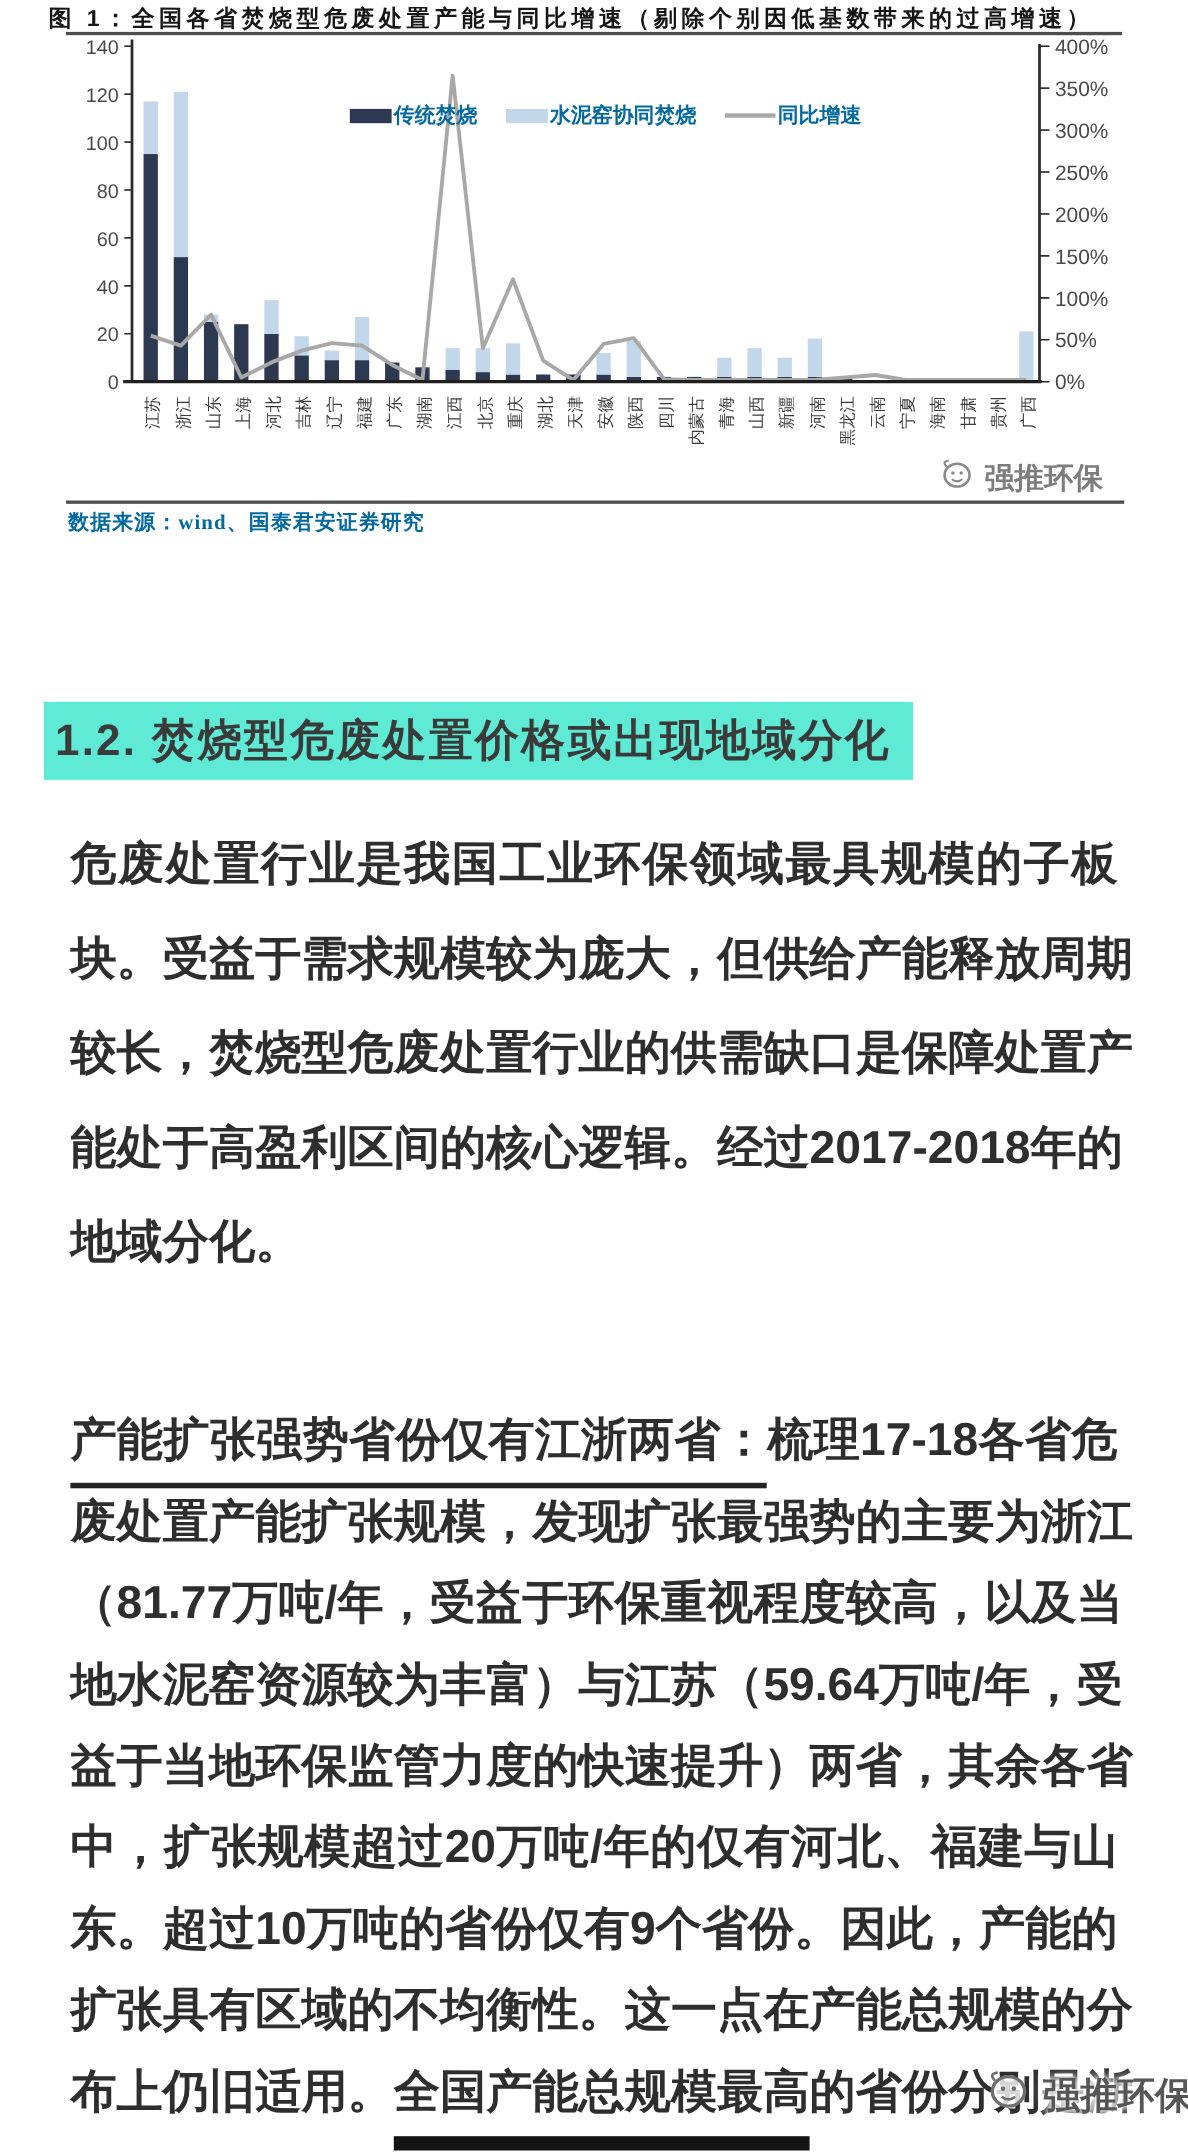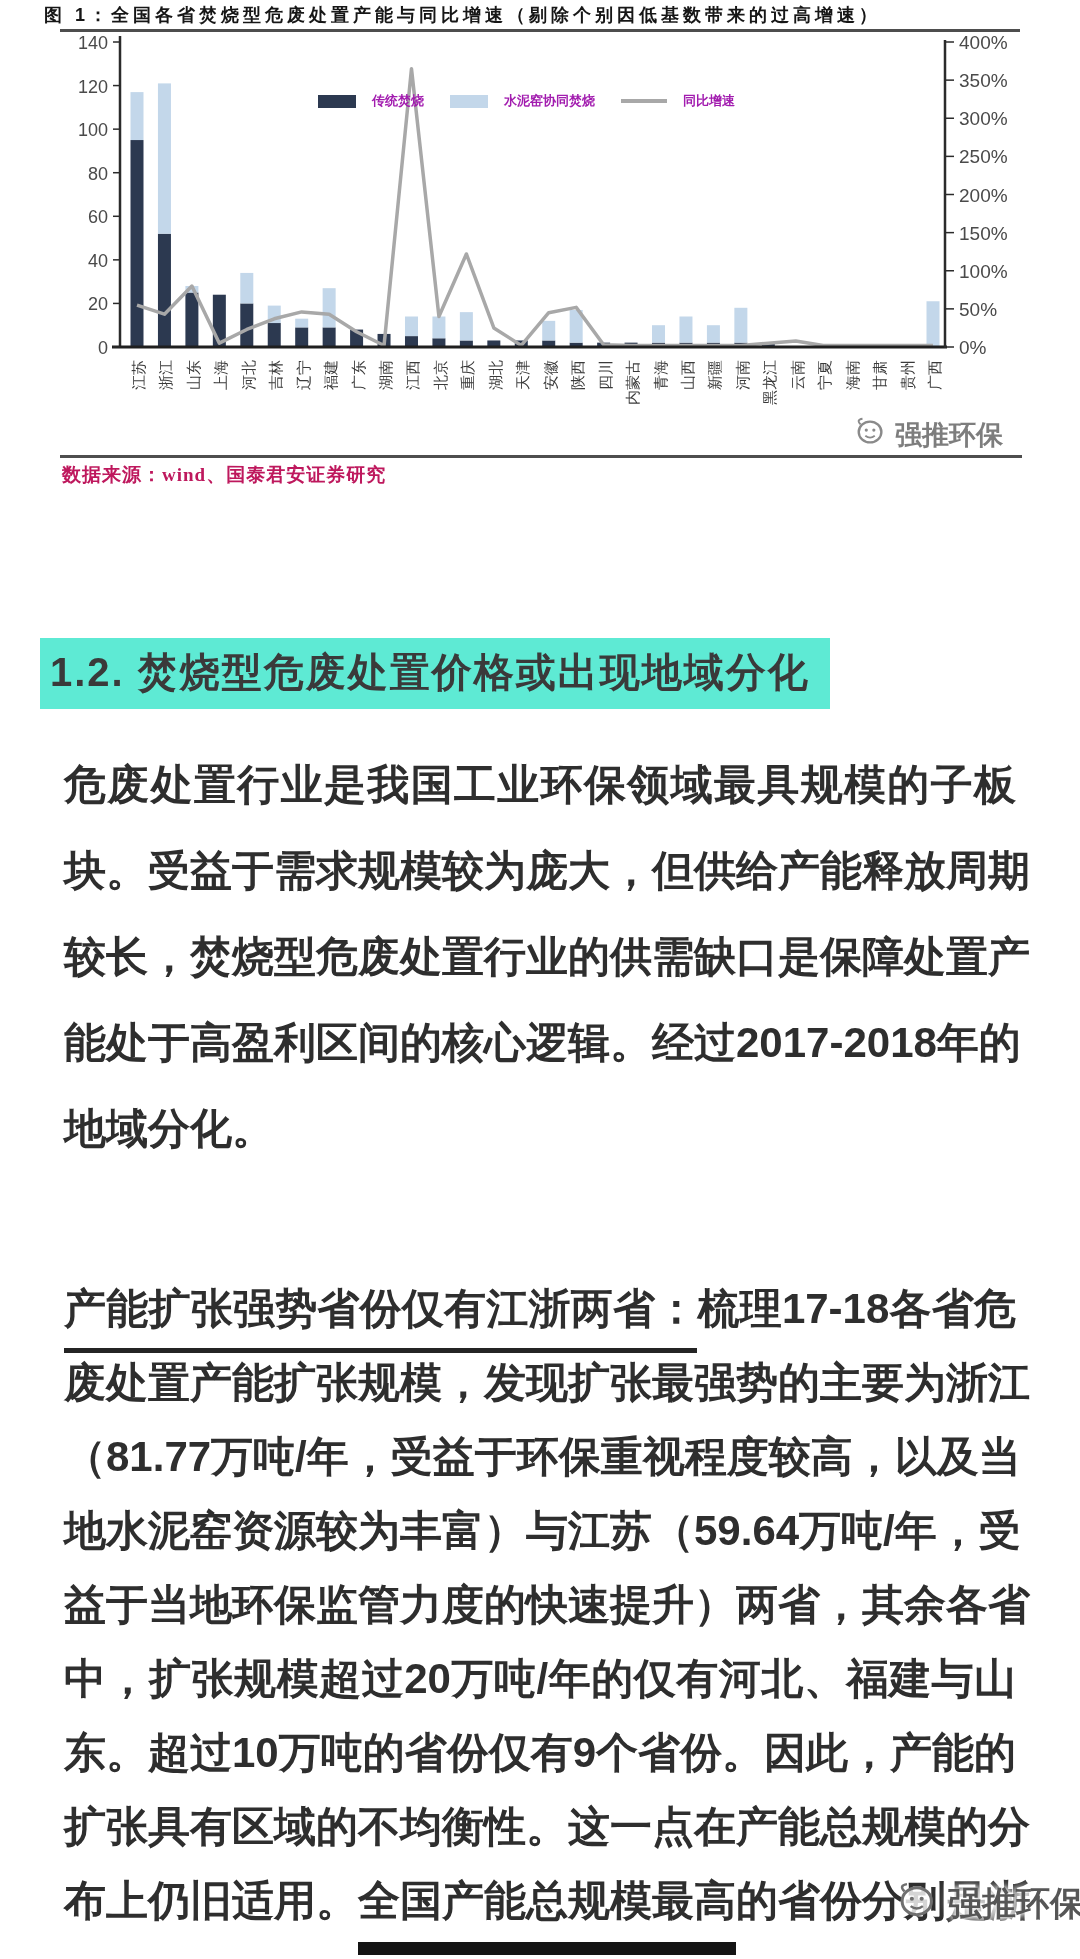--- a/index.html
+++ b/index.html
@@ -1,34 +1,34 @@
 <!DOCTYPE html>
 <html><head>
 <meta charset="utf-8">
 <style>
   html,body{margin:0;padding:0;background:#ffffff;}
   #page{position:relative;width:1080px;height:1959px;background:#fff;overflow:hidden;
         font-family:"Liberation Sans",sans-serif;color:#2b2b2b;}
   
-  .fig-title{position:absolute;left:44px;top:3px;width:1020px;font-size:18px;font-weight:700;
+  .fig-title{position:absolute;left:44px;top:3px;width:1020px;font-size:21px;font-weight:700;
              letter-spacing:4px;color:#161616;white-space:nowrap;}
   .rule{position:absolute;left:60px;width:960px;height:3px;background:#4e4e4e;}
   #rule-top{top:29px;}
   #rule-bottom{top:455px;width:962px;}
   #chart-svg{position:absolute;left:0;top:0;}
   .legend{position:absolute;left:318px;top:92px;display:flex;align-items:center;gap:26px;}
-  .legend-item{display:flex;align-items:center;gap:16px;font-size:13px;color:#a21caf;font-weight:600;}
+  .legend-item{display:flex;align-items:center;gap:2px;font-size:19px;color:#0369a1;font-weight:600;}
   .sw{width:38px;height:13px;}
   .sw-line{width:46px;height:4px;}
   .wm{position:absolute;display:flex;align-items:center;gap:7px;font-weight:700;
       color:#7d7d7d;white-space:nowrap;}
   #wm-chart{left:854px;top:414px;font-size:27px;}
   #wm-page{left:895px;top:1878px;font-size:34px;color:#565656;z-index:5;
            text-shadow:0 0 4px #fff,0 0 8px #fff,0 0 12px #fff;}
-  .src{position:absolute;left:62px;top:462px;font-size:19px;font-weight:700;color:#be185d;
+  .src{position:absolute;left:62px;top:462px;font-size:19px;font-weight:700;color:#0369a1;
        font-family:"Liberation Serif",serif;letter-spacing:1px;}
   
   .sec-head{position:absolute;left:40px;top:638px;background:#5eead4;
             padding:7px 20px 9px 10px;font-size:40px;font-weight:700;color:#3a3a3a;
             letter-spacing:2px;white-space:nowrap;}
   
   .para{position:absolute;left:64px;width:952px;}
   #para1{top:742px;}
   #para2{top:1272px;}
   #para1 .t-line{height:86px;line-height:86px;}

